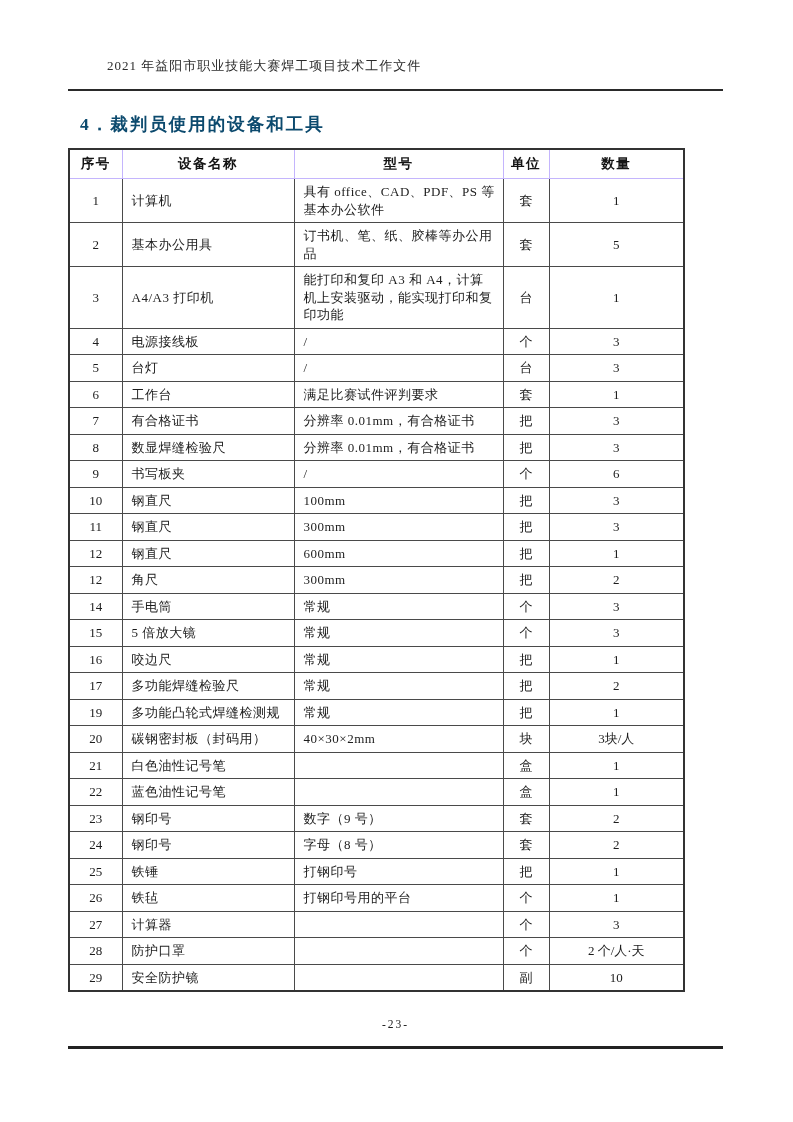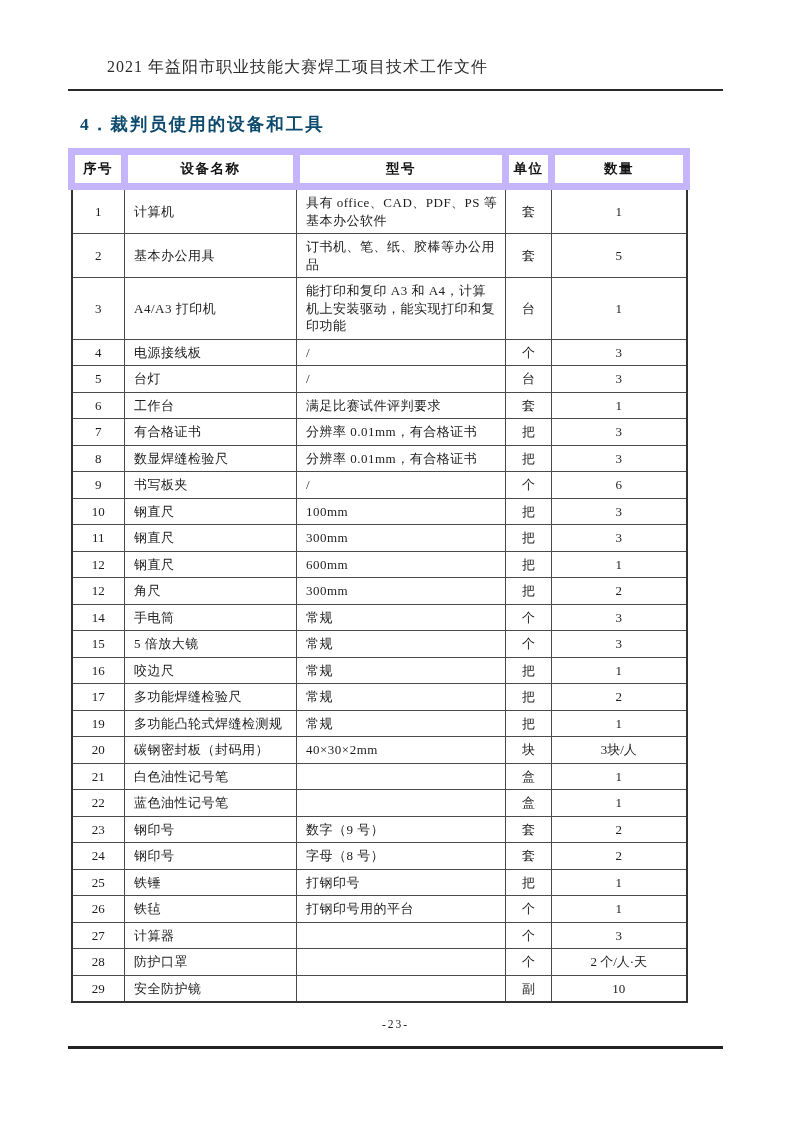--- a/index.html
+++ b/index.html
@@ -17,21 +17,21 @@
     width: 793px;
     height: 1122px;
     background: #ffffff;
     font-family: "Liberation Serif", "DejaVu Serif", serif;
     color: #1c1c1c;
   }
   .doc-header {
     position: absolute;
     left: 107px;
     top: 57px;
-    font-size: 16px;
+    font-size: 13px;
     letter-spacing: 1px;
     color: #2b2b2b;
     white-space: nowrap;
   }
   .header-rule {
     position: absolute;
     left: 68px;
     top: 89px;
     width: 655px;
     height: 2px;
@@ -51,21 +51,21 @@
   table.equipment-table {
     position: absolute;
     left: 68px;
     top: 148px;
     width: 615px;
     border-collapse: collapse;
     table-layout: fixed;
     border: 2px solid #333333;
   }
   .equipment-table th {
-    border: 7px solid #c4b5fd;
+    border: 1px solid #c4b5fd;
     font-family: "Liberation Sans", "DejaVu Sans", sans-serif;
     font-weight: bold;
     font-size: 13.5px;
     letter-spacing: 1.5px;
     padding: 5px 2px;
     text-align: center;
     color: #141414;
   }
   .equipment-table td {
     border: 1px solid #4a4a4a;

